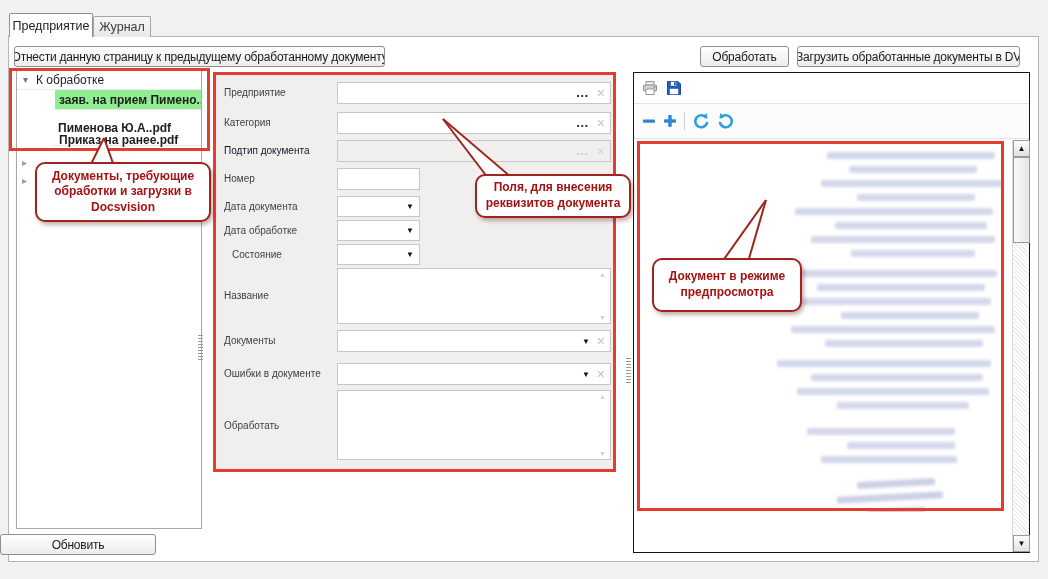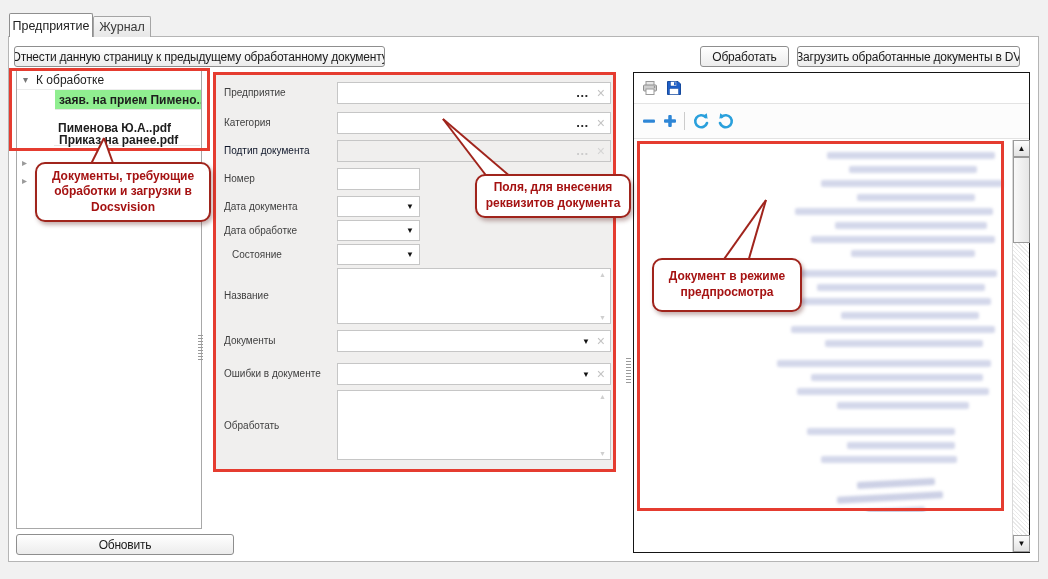--- a/index.html
+++ b/index.html
@@ -63,21 +63,21 @@
   #pv-red{left:637px;top:141px;width:367px;height:370px}
   #doc-lines{left:765px;top:150px;width:242px;height:362px;overflow:hidden;z-index:1}
   .doc-line{position:absolute;height:7px;background:#a9b0d6;opacity:.5;filter:blur(1.6px);border-radius:2px}
   .doc-line.sig{transform:rotate(-3deg);background:#9aa2cc}
   
   #v-scroll{left:1012px;top:140px;width:17px;height:412px;background:repeating-linear-gradient(45deg,#eaeaea 0 1px,#ffffff 1px 3px);border-left:1px solid #d9d9d9;z-index:2}
   .sb-btn{position:absolute;left:0;width:17px;height:17px;background:linear-gradient(#fdfdfd,#e2e2e2);border:1px solid #9a9a9a;
     display:flex;align-items:center;justify-content:center;font-size:8px;color:#111}
   #sb-thumb{position:absolute;left:0;top:17px;width:17px;height:86px;background:linear-gradient(90deg,#f9f9f9,#e6e6e6);border:1px solid #9a9a9a}
   
-  #refresh-btn{left:16px;top:534px;width:218px;height:21px}
+  #refresh-btn{left:0;top:534px;width:156px;height:21px}
 </style>
 </head>
 <body>
 
 <div id="app" class="abs" style="left:0;top:0;width:1048px;height:579px">
 
   <div id="tab-journal" class="abs tab">
     <span>Журнал</span>
   </div>
   <div id="tab-reg" class="abs tab">

